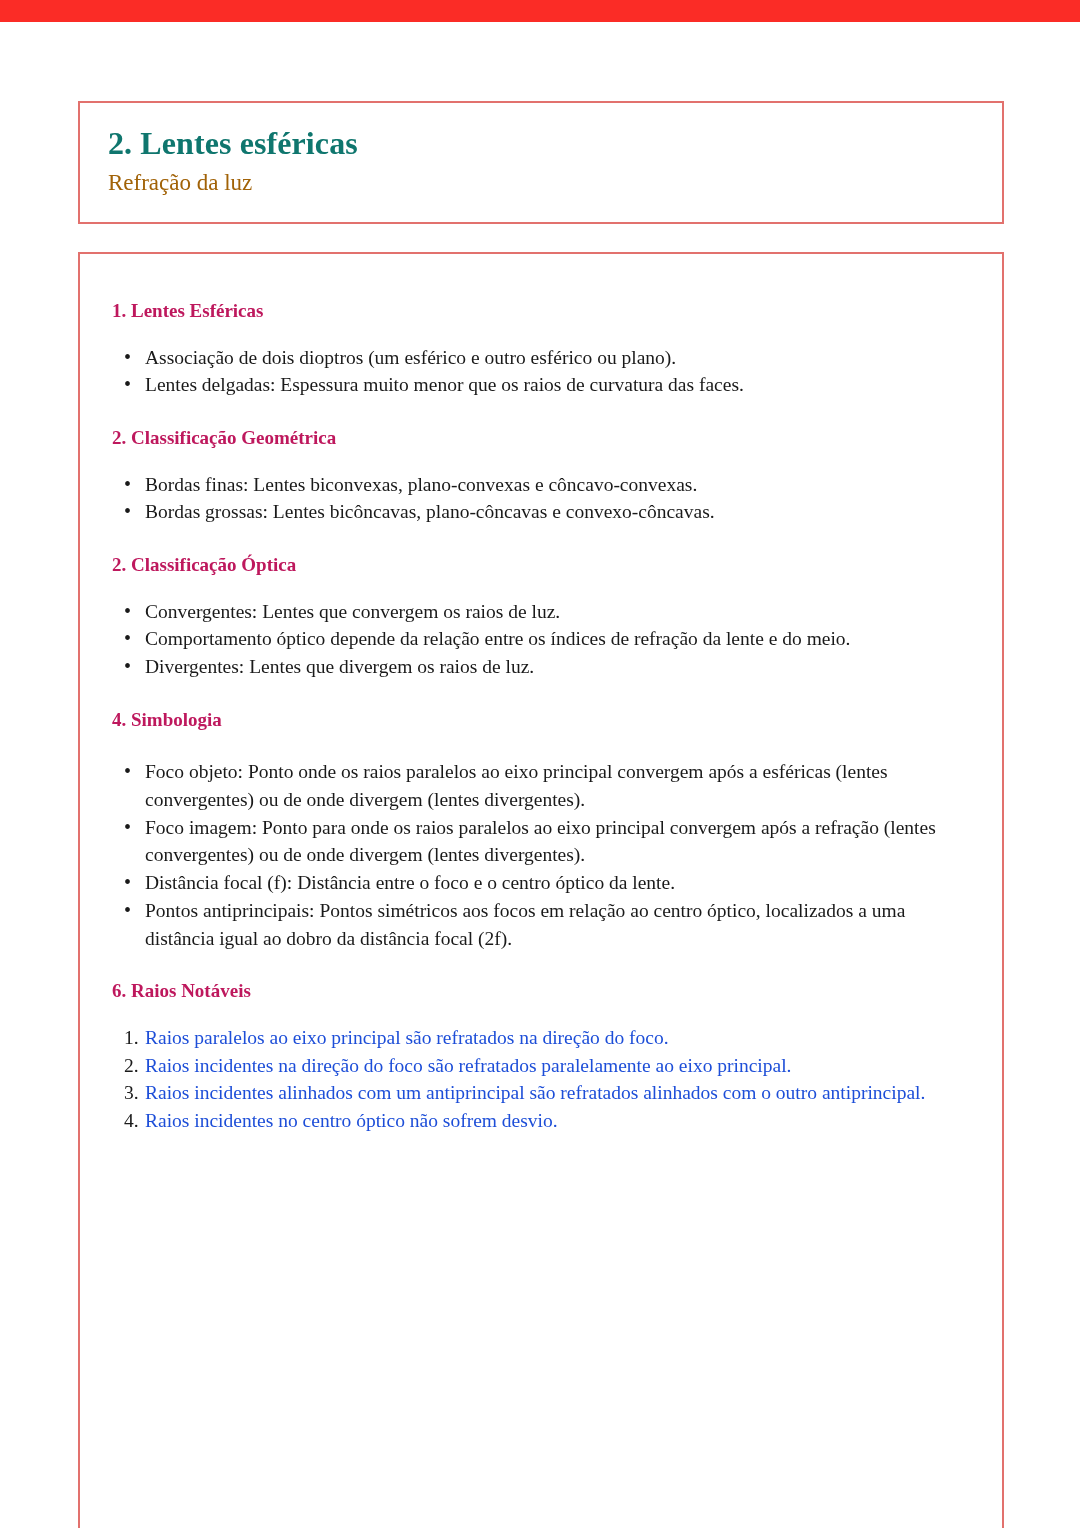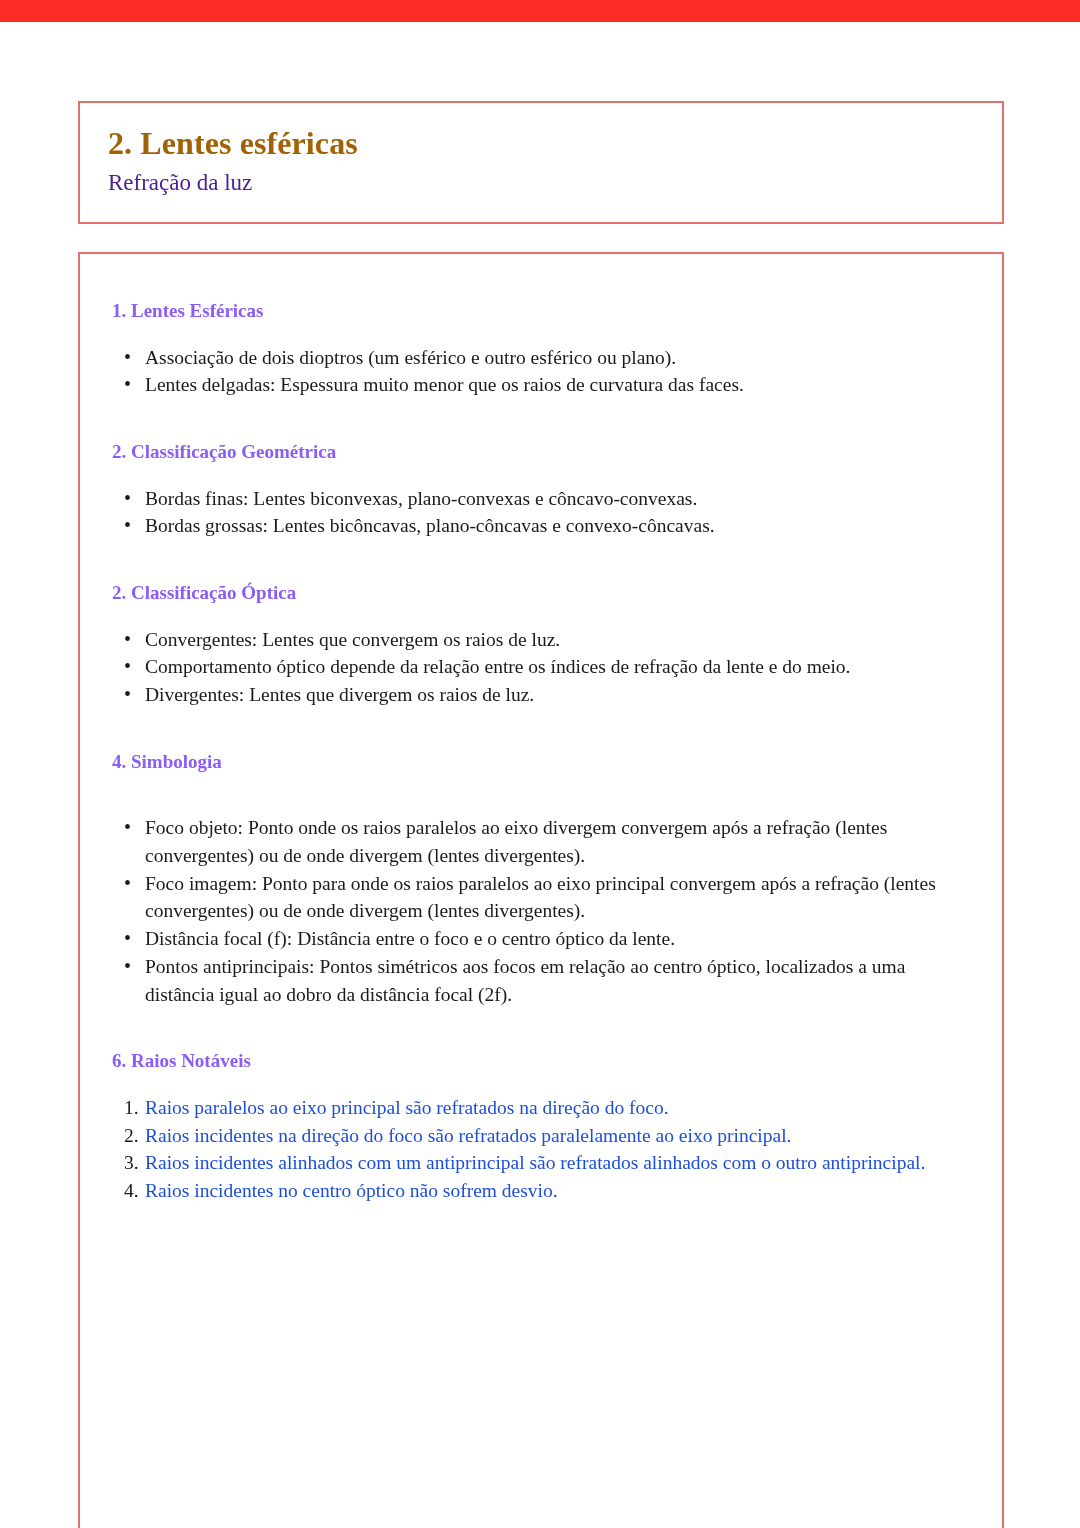--- a/index.html
+++ b/index.html
@@ -45,55 +45,55 @@
     top: 79px;
     width: 926px;
     height: 123px;
     padding: 22px 28px 0 28px;
   }
 
   #doc-title {
     margin: 0;
     font-size: 32px;
     font-weight: bold;
-    color: #a16207;
+    color: #0f766e;
     letter-spacing: 0.1px;
     line-height: 1.15;
   }
 
   #doc-subtitle {
     margin: 7px 0 0 0;
     font-size: 23px;
     font-weight: normal;
-    color: #4c1d95;
+    color: #a16207;
     line-height: 1.2;
   }
 
   #content-card {
     left: 78px;
     top: 230px;
     width: 926px;
     height: 1320px;
     padding: 44px 32px 30px 32px;
     overflow: hidden;
   }
 
   .section {
     margin: 0;
   }
 
   .section + .section {
-    margin-top: 40px;
+    margin-top: 26px;
   }
 
   .section-heading {
     margin: 0 0 0 0;
     font-size: 19px;
     font-weight: bold;
-    color: #8b5cf6;
+    color: #be185d;
     line-height: 1.35;
   }
 
   ul.bullet-list {
     margin: 20px 0 0 0;
     padding: 0 0 0 0;
     list-style: none;
   }
 
   ul.bullet-list > li {
@@ -179,21 +179,21 @@
             <li>Convergentes: Lentes que convergem os raios de luz.</li>
             <li>Comportamento óptico depende da relação entre os índices de refração da lente e do meio.</li>
             <li>Divergentes: Lentes que divergem os raios de luz.</li>
           </ul>
         </section>
         <section class="section">
           <h3 class="section-heading">4. Simbologia</h3>
         </section>
         <section class="section">
           <ul class="bullet-list">
-            <li>Foco objeto: Ponto onde os raios paralelos ao eixo divergem convergem após a refração (lentes convergentes) ou de onde divergem (lentes divergentes).</li>
+            <li>Foco objeto: Ponto onde os raios paralelos ao eixo principal convergem após a esféricas (lentes convergentes) ou de onde divergem (lentes divergentes).</li>
             <li>Foco imagem: Ponto para onde os raios paralelos ao eixo principal convergem após a refração (lentes convergentes) ou de onde divergem (lentes divergentes).</li>
             <li>Distância focal (f): Distância entre o foco e o centro óptico da lente.</li>
             <li>Pontos antiprincipais: Pontos simétricos aos focos em relação ao centro óptico, localizados a uma distância igual ao dobro da distância focal (2f).</li>
           </ul>
         </section>
         <section class="section">
           <h3 class="section-heading">6. Raios Notáveis</h3>
           <ol class="numbered-list">
             <li>Raios paralelos ao eixo principal são refratados na direção do foco.</li>
             <li>Raios incidentes na direção do foco são refratados paralelamente ao eixo principal.</li>

